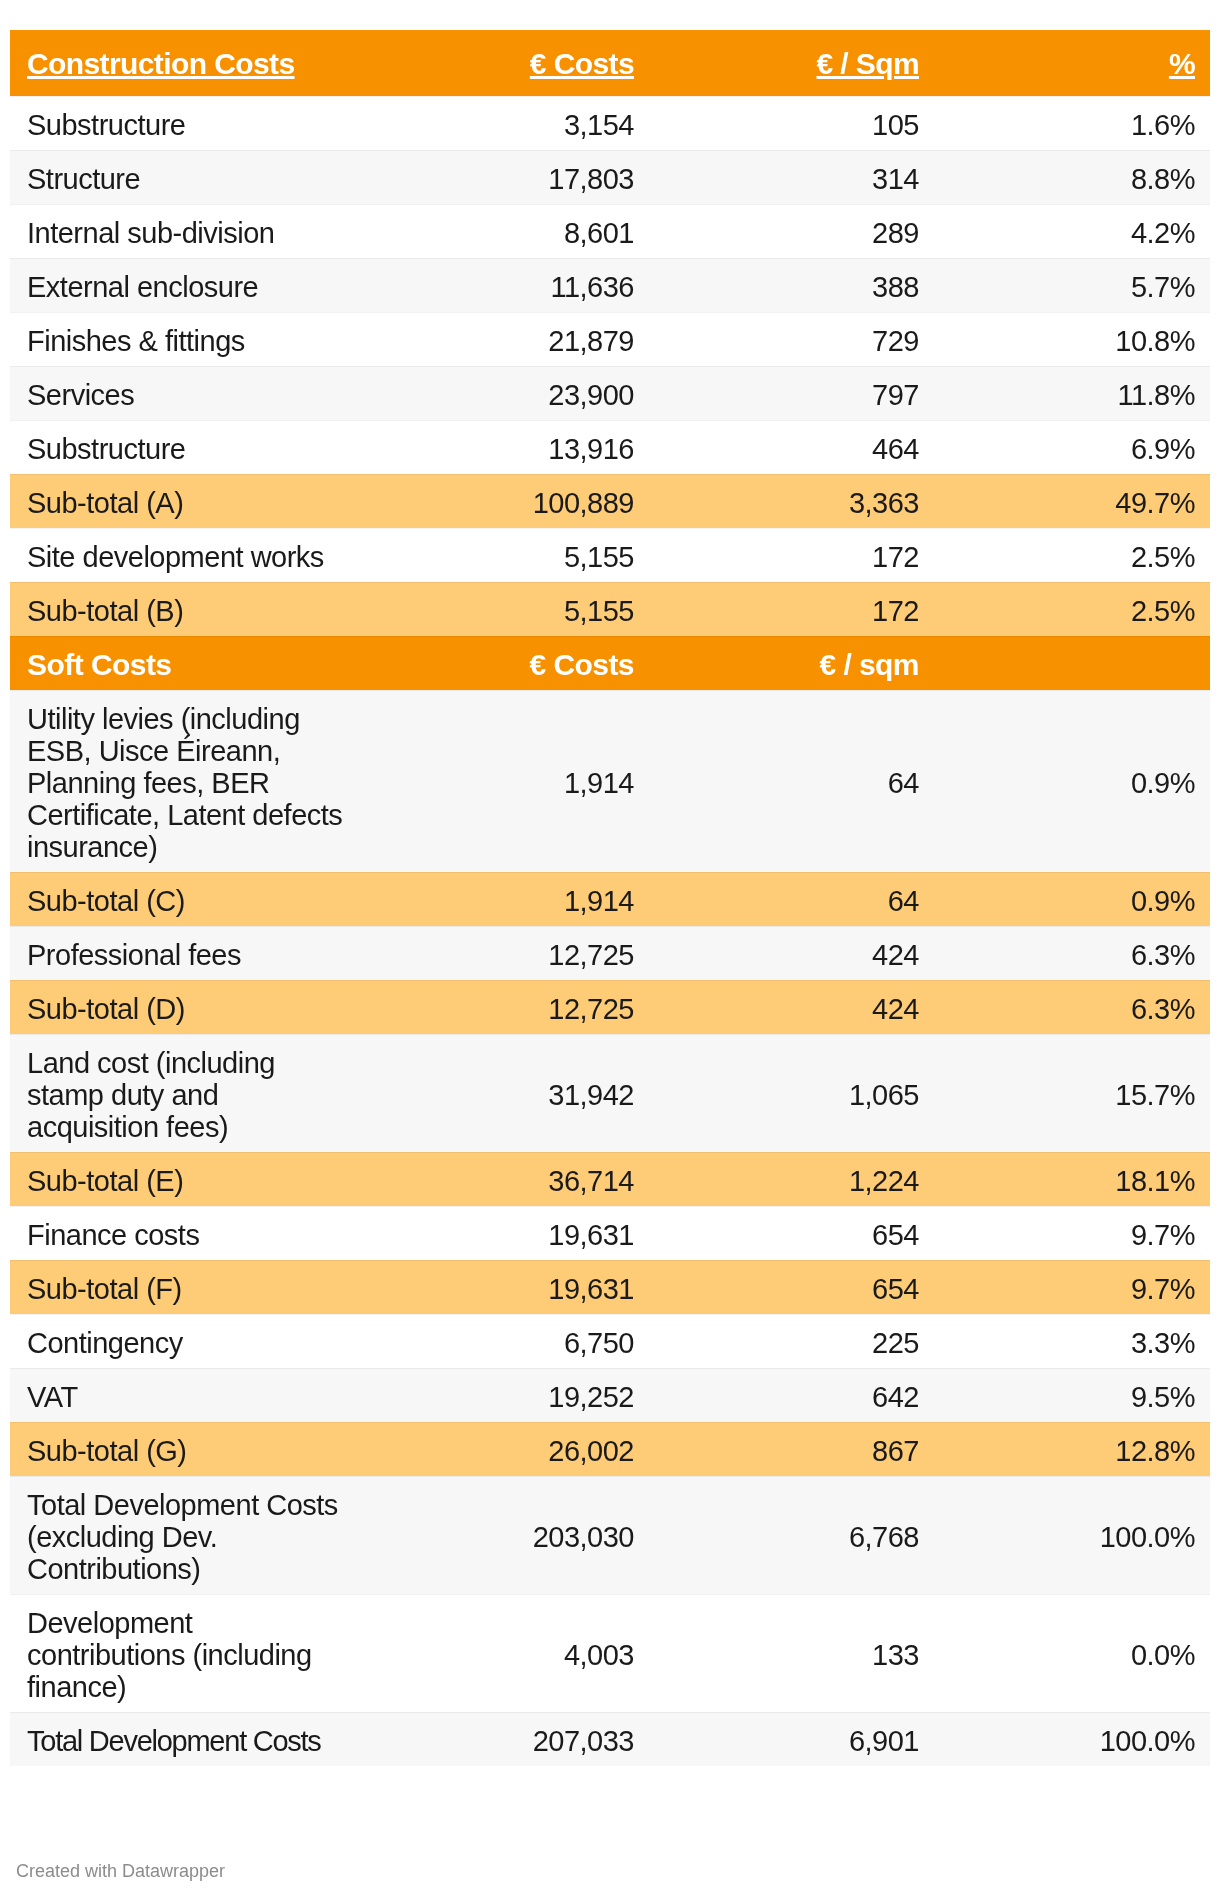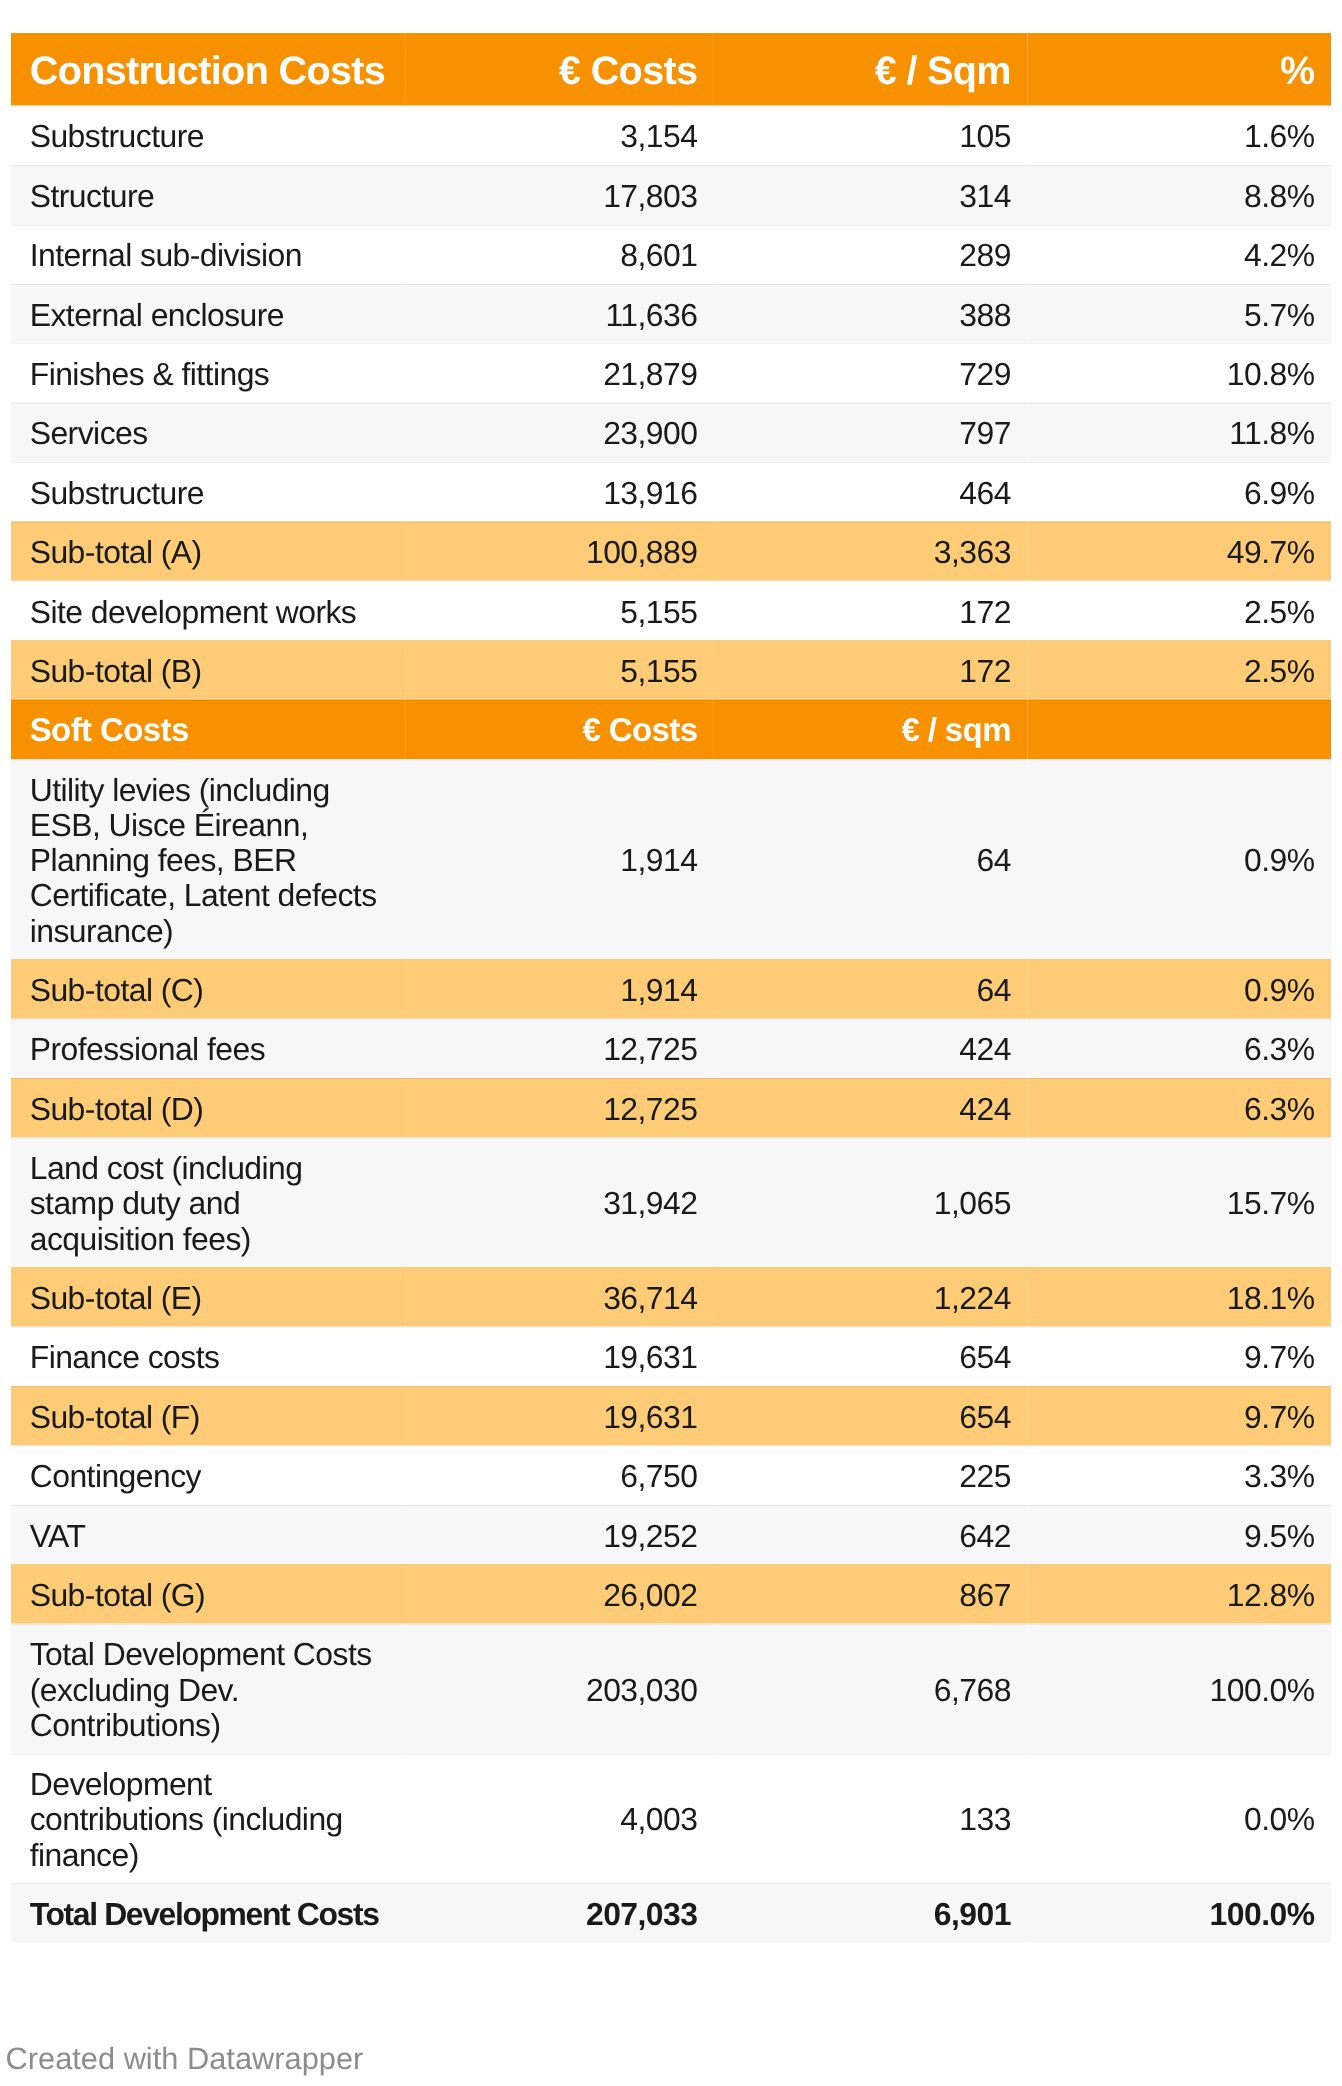--- a/index.html
+++ b/index.html
@@ -23,32 +23,32 @@
   table.dw td.nowrap, table.dw th.nowrap{white-space:nowrap;}
   table.dw .a-right{text-align:right;}
 
   
   table.dw tr.s-white  > *{background-color:#ffffff;}
   table.dw tr.s-gray   > *{background-color:#f7f7f7;}
   table.dw tr.s-orange > *{background-color:#fecb76;}
   table.dw tr.s-header > *{background-color:#f89100;color:#ffffff;font-weight:bold;}
 
   
-  table.dw tr.h-main > *{font-size:36px;letter-spacing:-0.6px;line-height:31px;padding-top:18px;padding-bottom:17px;}
+  table.dw tr.h-main > *{font-size:30px;letter-spacing:-0.6px;line-height:31px;padding-top:18px;padding-bottom:17px;text-decoration:underline;}
   table.dw tr.h-sub  > *{font-size:30px;letter-spacing:-0.55px;}
 
   
-  table.dw tr.r-total > *{font-weight:bold;white-space:nowrap;}
+  table.dw tr.r-total > *{font-weight:normal;white-space:nowrap;}
   table.dw tr.r-total > .a-left{letter-spacing:-1.25px;}
 
   
   table.dw tr.ruled > *{background-image:linear-gradient(to bottom,
       rgba(0,0,0,0.055) 0px, rgba(0,0,0,0.055) 1px, rgba(0,0,0,0) 1px);}
 
-  .footer{position:absolute;left:5px;top:1859px;font-size:28px;
+  .footer{position:absolute;left:16px;top:1859px;font-size:18px;
           line-height:25px;color:#8c8c8c;white-space:nowrap;}
 </style>
 </head>
 <body>
 
 <div class="wrap">
 
   <table class="dw">
     <colgroup>
       <col class="c0">

